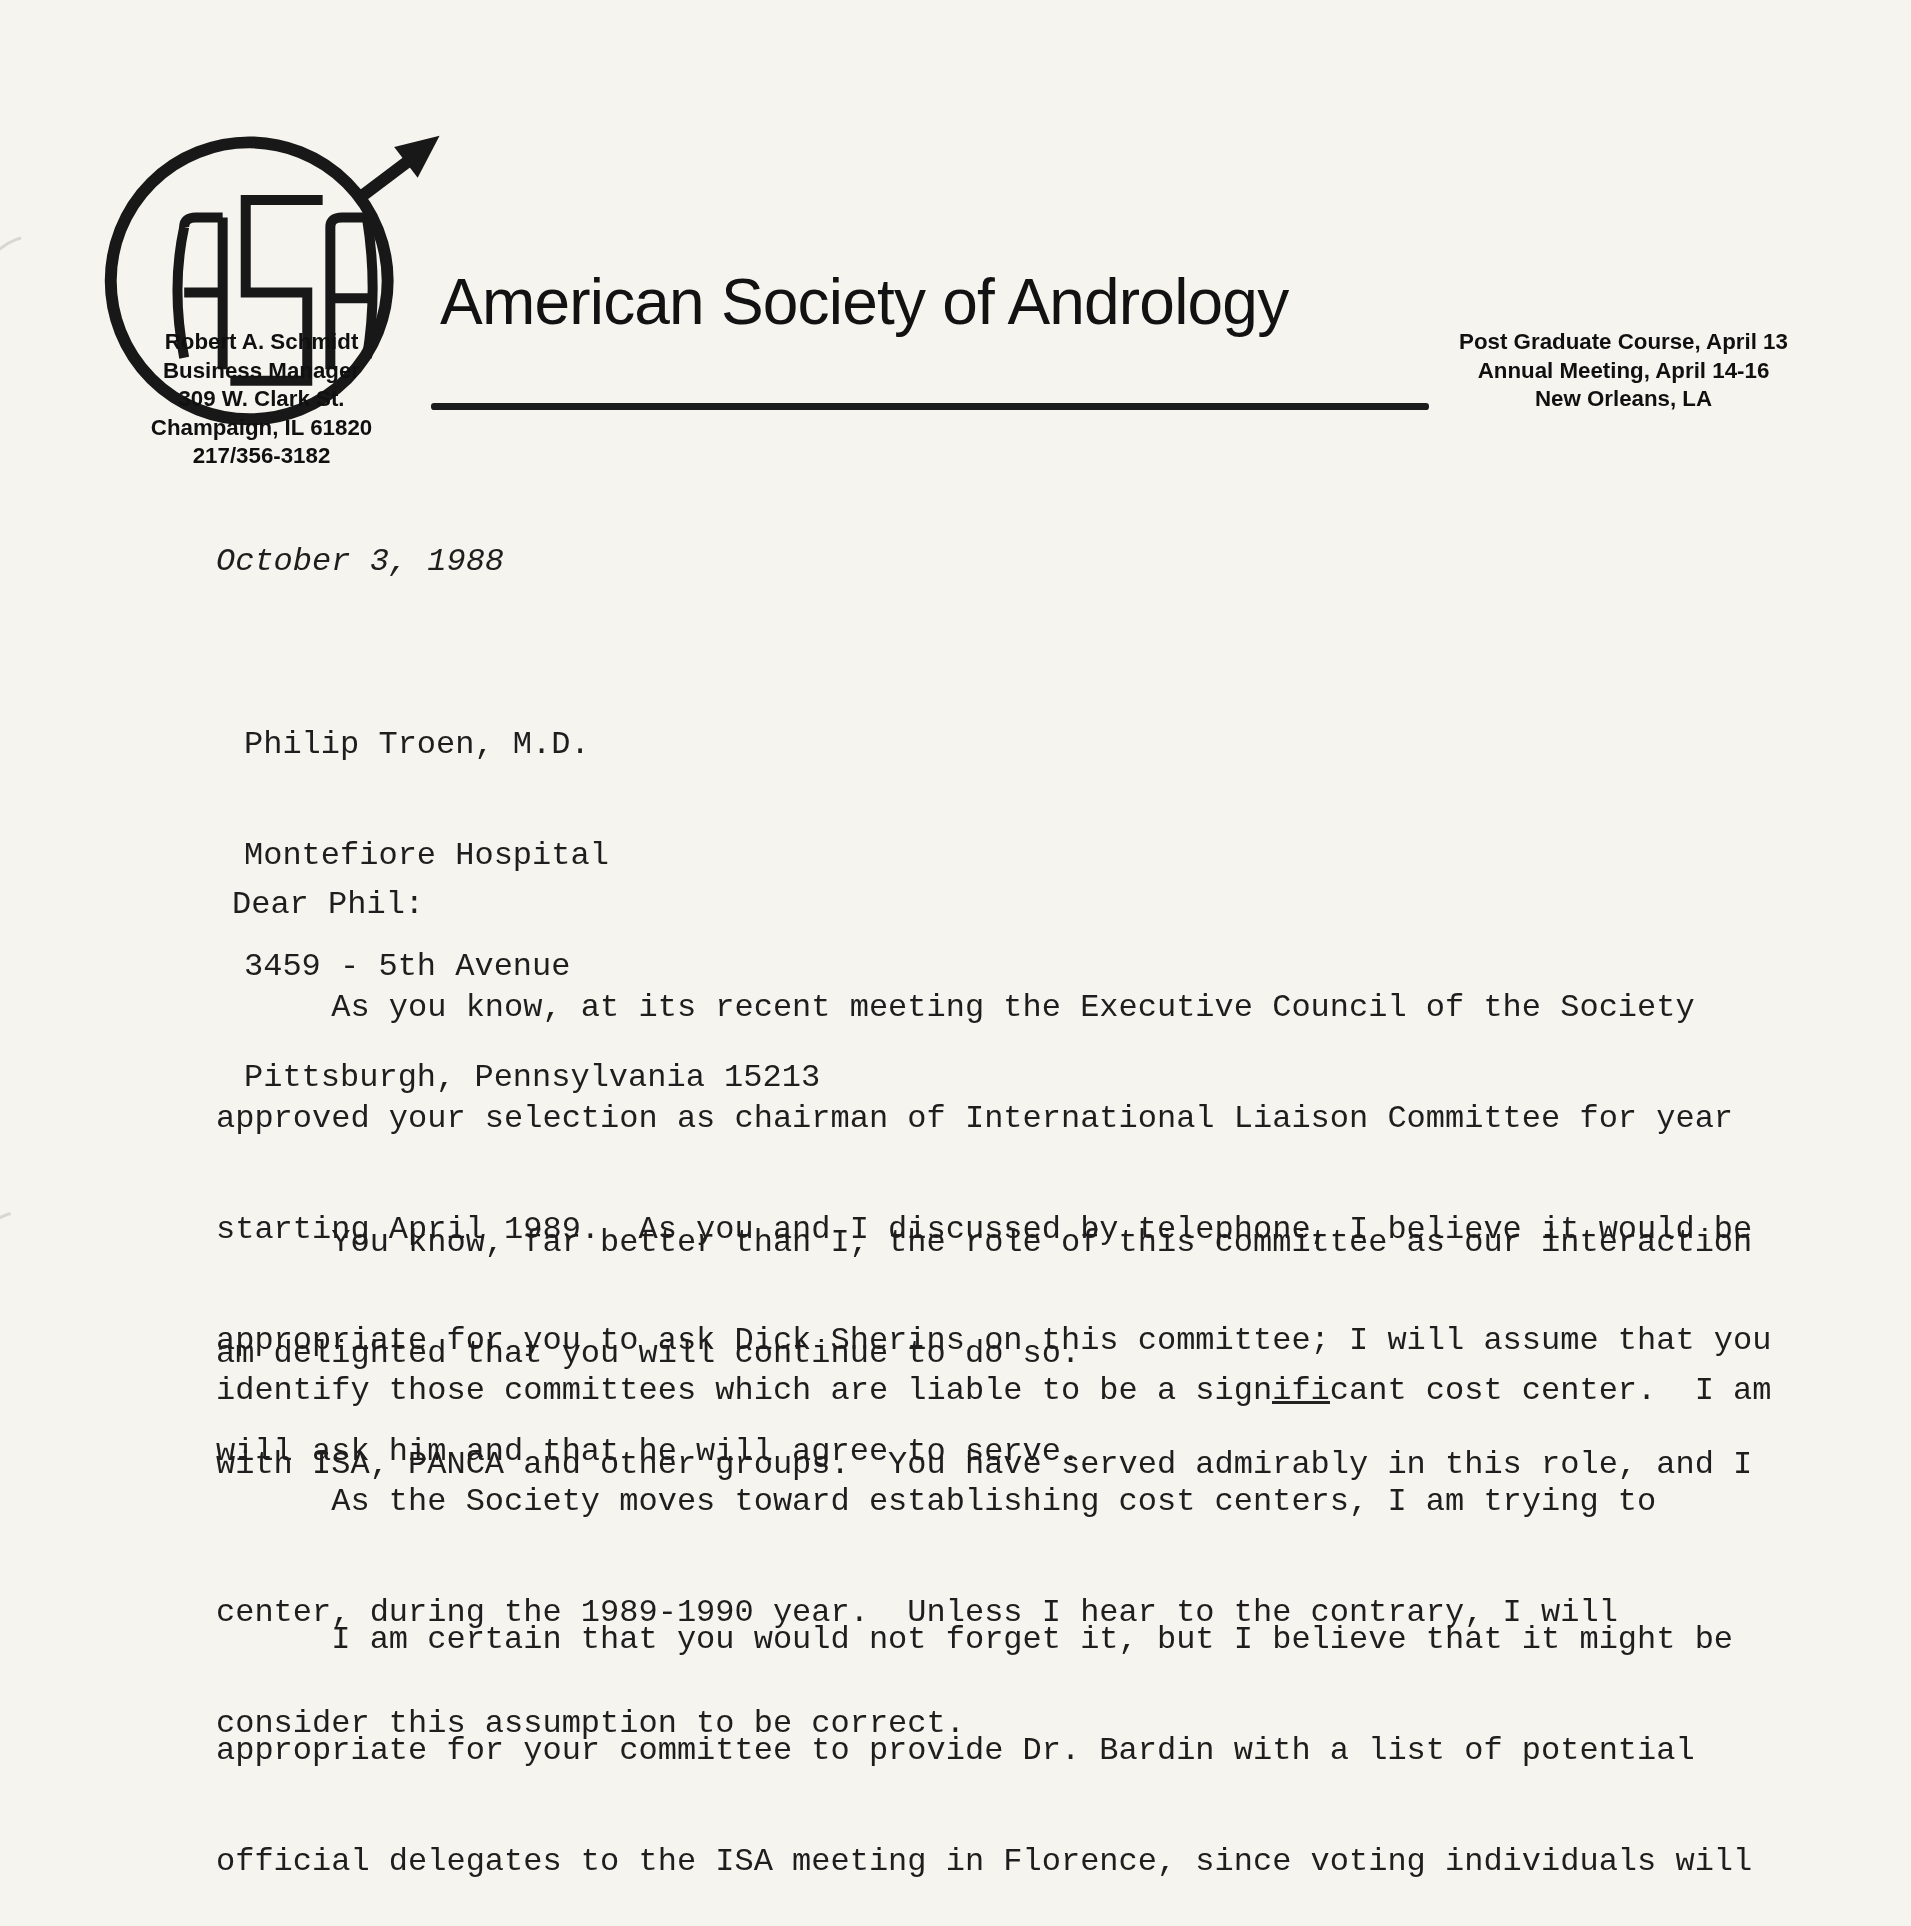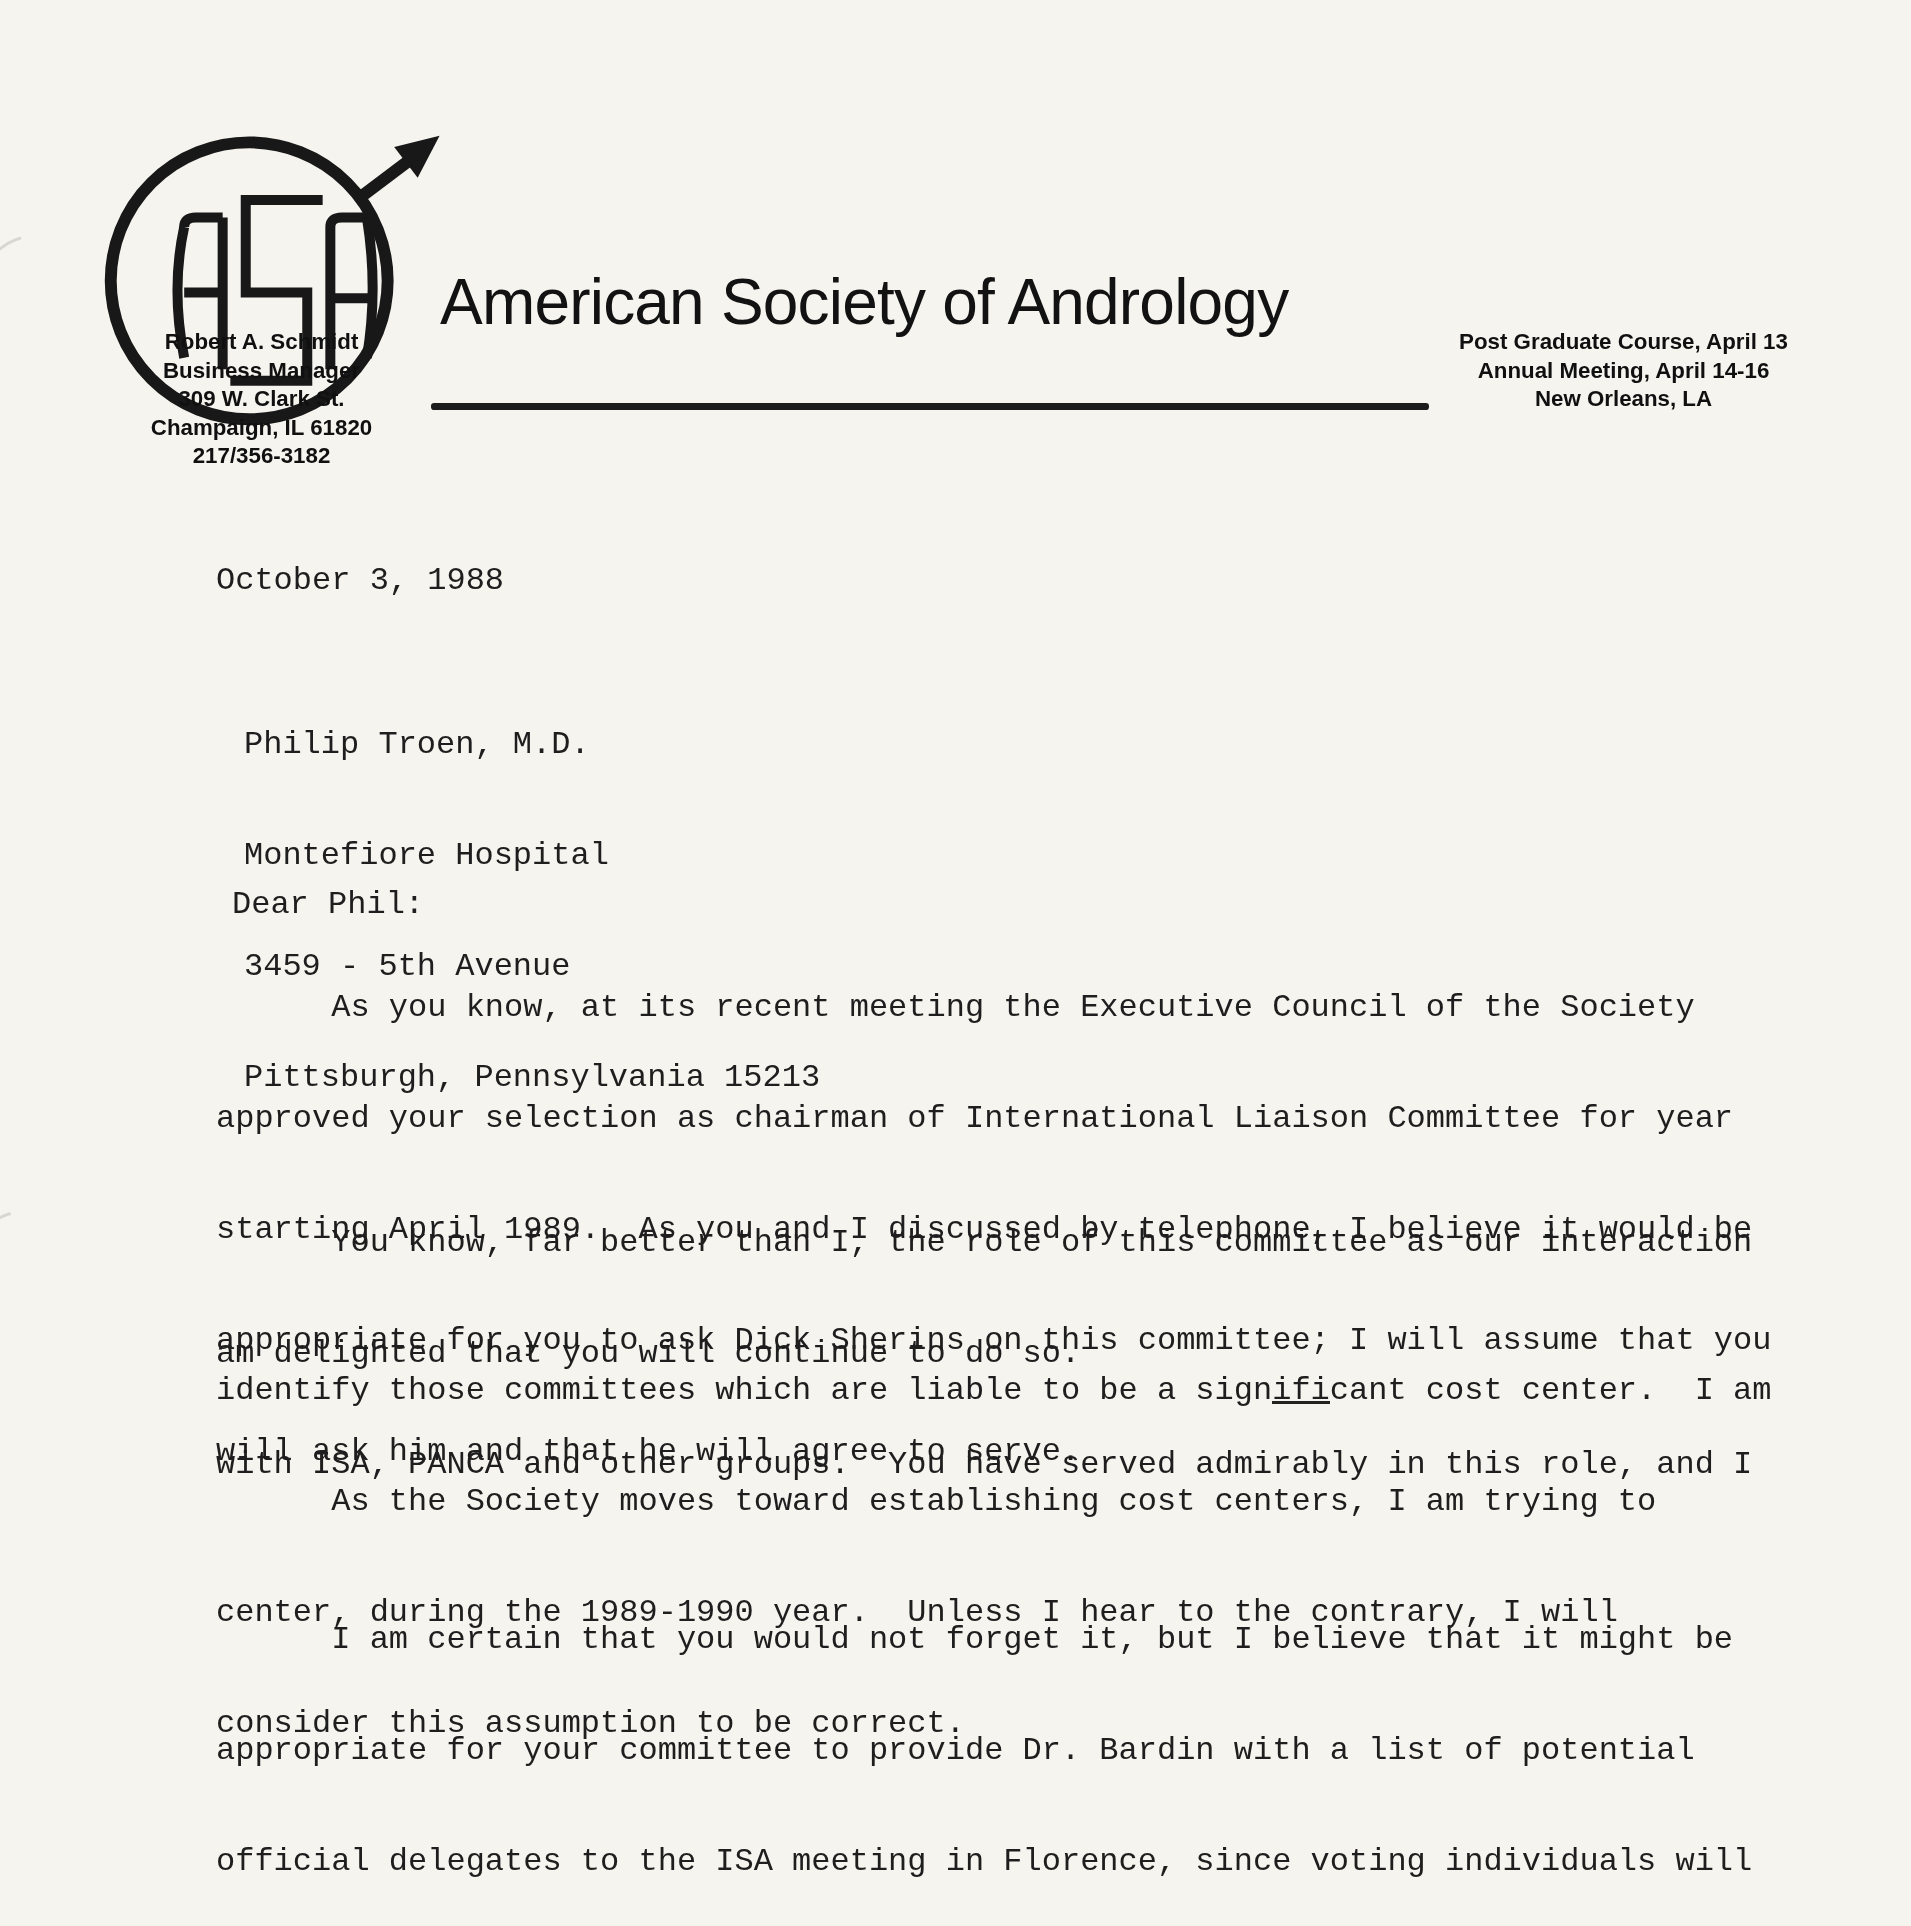--- a/index.html
+++ b/index.html
@@ -61,21 +61,21 @@
     <div class="tline">Champaign, IL 61820</div>
     <div class="tline">217/356-3182</div>
   </div>
 
   <div class="abs lh-block lh-right">
     <div class="tline">Post Graduate Course, April 13</div>
     <div class="tline">Annual Meeting, April 14-16</div>
     <div class="tline">New Orleans, LA</div>
   </div>
 
-  <div class="abs mono" style="left:216px;top:562px;">October 3, 1988</div>
+  <div class="abs mono" style="left:216px;top:543px;font-style:italic;">October 3, 1988</div>
 
   <div class="abs mono" style="left:216px;top:652px;margin-left:28px;">
     <div class="tline">Philip Troen, M.D.</div>
     <div class="tline">Montefiore Hospital</div>
     <div class="tline">3459 - 5th Avenue</div>
     <div class="tline">Pittsburgh, Pennsylvania 15213</div>
   </div>
 
   <div class="abs mono" style="left:216px;top:886px;margin-left:16px;">Dear Phil:</div>
 

